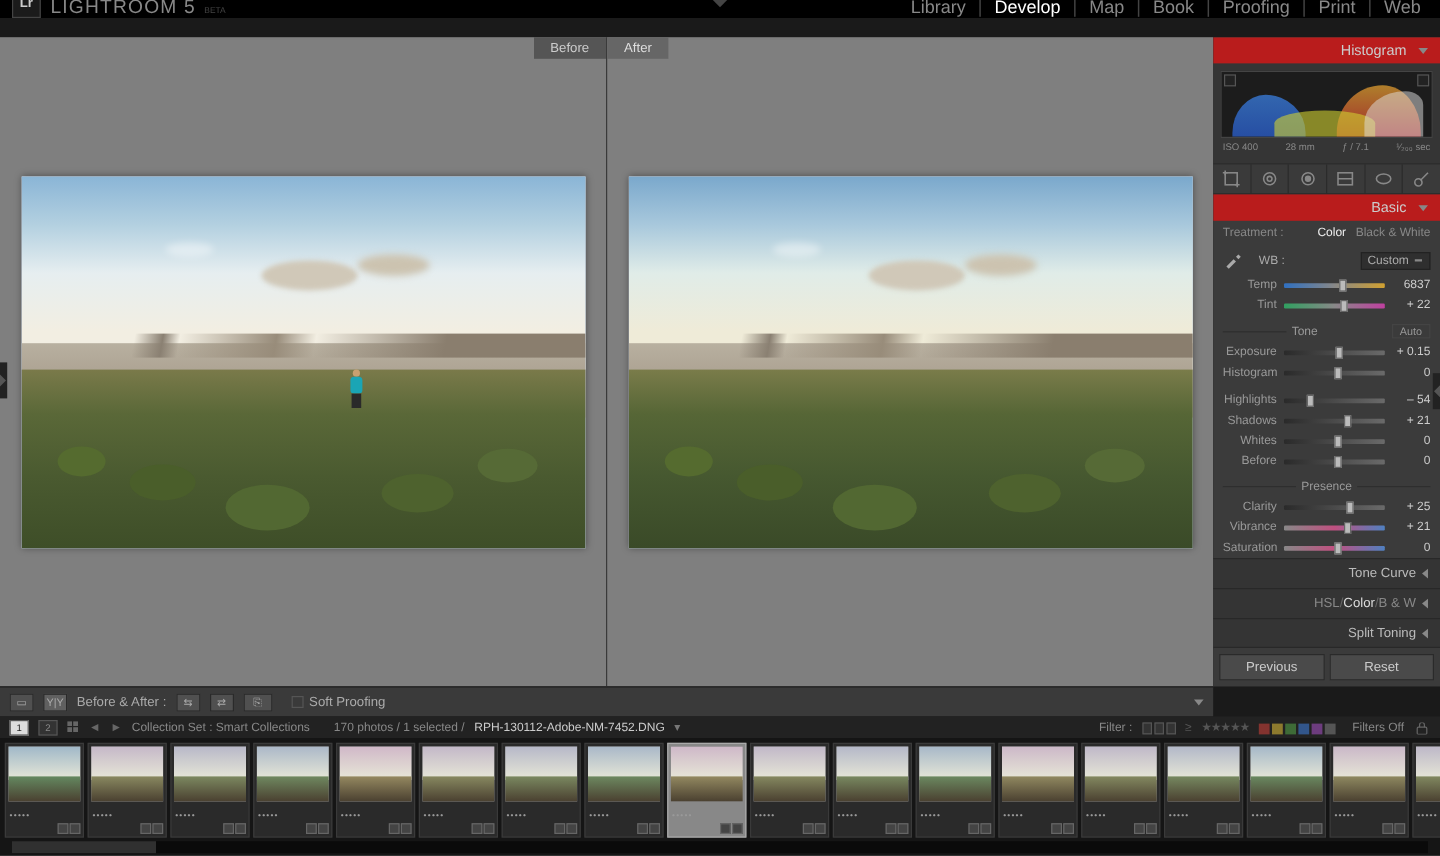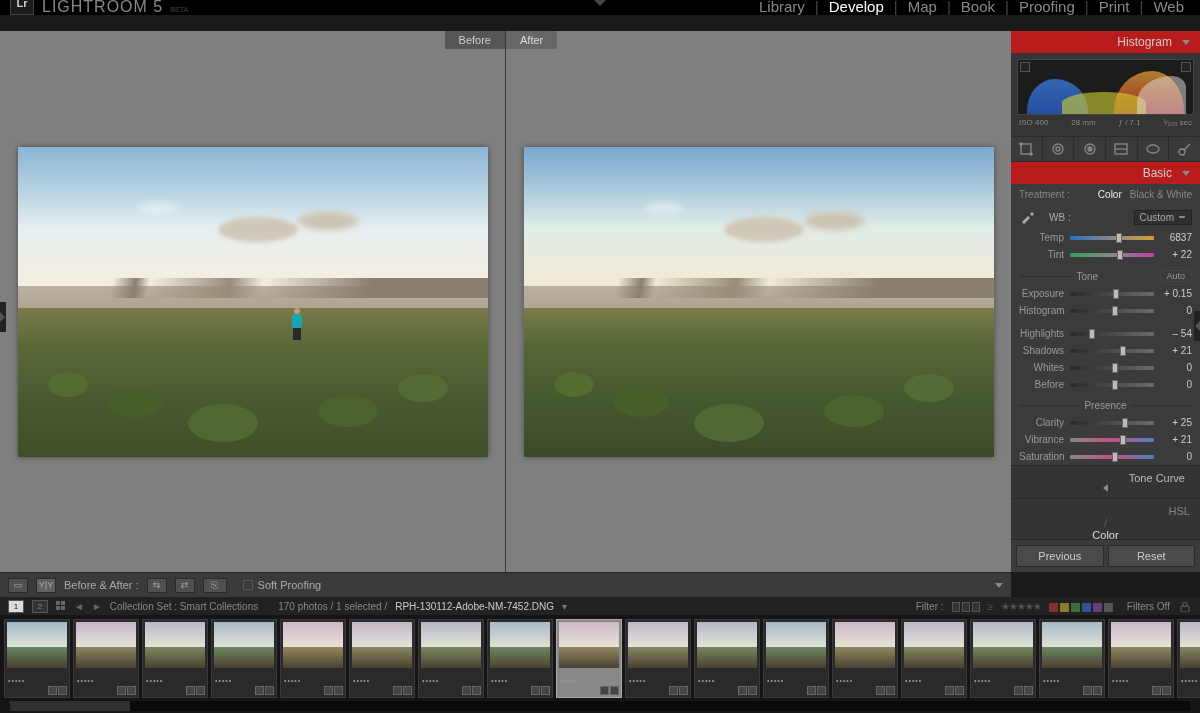--- a/index.html
+++ b/index.html
@@ -97,21 +97,21 @@
 .treat { display: flex; padding: 5px 8px; align-items: center; gap: 8px; font-size: 10px; }
 .treat .lbl { color: #888; }
 .treat .opt { color: #888; cursor: pointer; }
 .treat .opt.sel { color: #eee; }
 .wbrow { display: flex; align-items: center; padding: 4px 8px; gap: 6px; }
 .dropper { width: 16px; height: 16px; }
 .wbsel { margin-left: auto; display: flex; align-items: center; gap: 4px; background: #2f2f2f; padding: 1px 5px; border: 1px solid #222; font-size: 10px; }
 .subhdr { text-align: center; padding: 3px 8px; color: #999; font-size: 10px; display: flex; align-items: center; gap: 4px; margin-top: 4px; }
 .subhdr .ln { flex: 1; height: 1px; background: #2e2e2e; }
 .subhdr .auto { color: #999; border: 1px solid #444; padding: 0 6px; font-size: 9px; cursor: pointer; }
-.collapsed { background: #343434; border-top: 1px solid #282828; padding: 6px 10px; text-align: right; color: #bbb; display: flex; align-items: center; font-size: 11px; flex-direction: column; }
+.collapsed { background: #343434; border-top: 1px solid #282828; padding: 6px 10px; text-align: right; color: #bbb; display: flex; align-items: center; font-size: 11px; }
 .collapsed .t { margin-left: auto; margin-right: 5px; }
 .prevreset { display: flex; gap: 4px; padding: 5px; background: #3b3b3b; border-top: 1px solid #282828; position: absolute; bottom: 0; left: 0; right: 0; }
 .prevreset button { flex: 1; background: #4a4a4a; border: 1px solid #2a2a2a; color: #ccc; padding: 4px 0; font-size: 11px; cursor: pointer; }
 
 .vtool {
   position: absolute; left: 0; right: 189px; bottom: 116px; height: 25px;
   background: #3a3a3a; display: flex; align-items: center; padding: 0 8px;
   gap: 8px; border-top: 1px solid #222; font-size: 11px; color: #aaa;
 }
 .vtool .ibox { width: 20px; height: 15px; background: #505050; border: 1px solid #2a2a2a; display: inline-flex; align-items: center; justify-content: center; font-size: 9px; cursor: pointer; }

